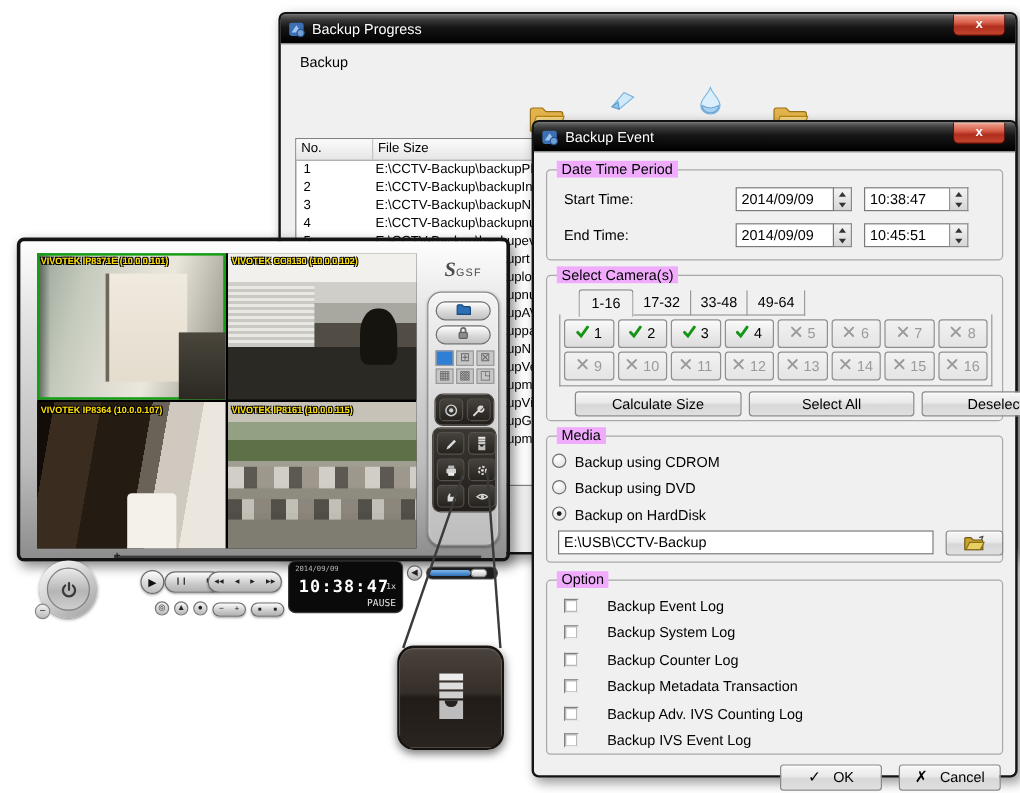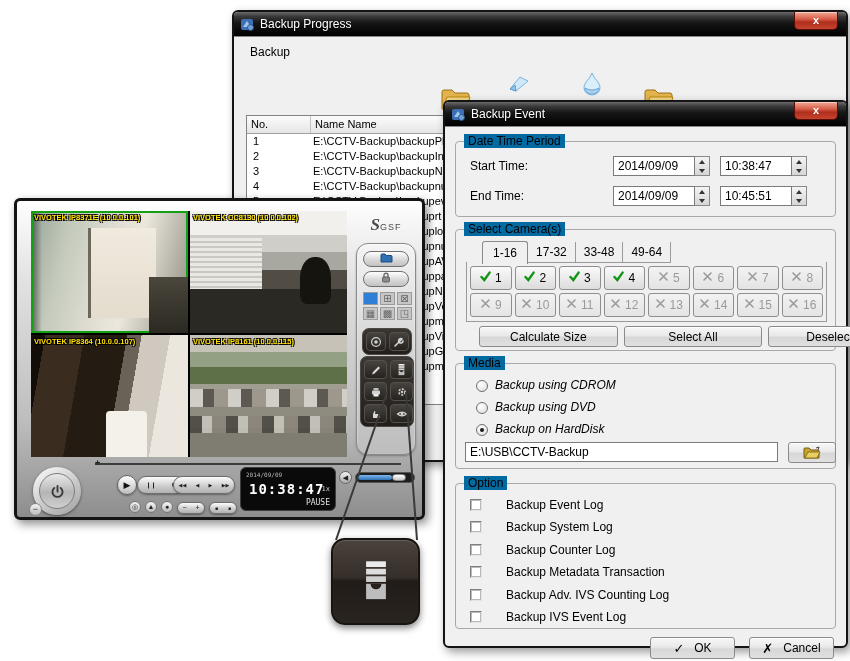--- a/index.html
+++ b/index.html
@@ -32,21 +32,21 @@
   .file-table { position: absolute; left: 12px; top: 78px; width: 592px; height: 290px;
      background: #fff; border: 1px solid #828282; }
   .ft-header { display: flex; height: 18px; border-bottom: 1px solid #a0a0a0;
      background: linear-gradient(180deg,#fbfbfb,#e6e6e6); font-size: 11px; }
   .ft-header span { padding: 2px 4px; }
   .ft-col-no { width: 64px; border-right: 1px solid #c2c2c2; }
   .ft-row { display: flex; height: 15px; font-size: 11px; line-height: 15px; }
   .ft-row .no { width: 64px; padding-left: 6px; }
   .ft-row .nm { padding-left: 2px; white-space: pre; }
   
-  #viewer { position: absolute; left: 14px; top: 198px; width: 411px; height: 322px;
+  #viewer { position: absolute; left: 14px; top: 198px; width: 411px; height: 270px;
     border: 3px solid #141414; border-radius: 6px; z-index: 2;
     background: linear-gradient(180deg,#fefefe 0%,#e2e2e2 25%,#bdbdbd 70%,#8d8d8d 100%);
     box-shadow: 3px 4px 10px rgba(0,0,0,.45); }
   .vgrid { position: absolute; left: 14px; top: 10px; width: 316px; height: 246px;
     background: #000; display: grid; grid-template-columns: 157px 157px;
     grid-template-rows: 122px 122px; gap: 2px; }
   .vcell { position: relative; overflow: hidden; }
   .vcell.sel { outline: 2px solid #14a014; outline-offset: -2px; }
   .cam-label { position: absolute; top: 2px; left: 3px; font-size: 7.5px; font-weight: bold;
     color: #ffe000; letter-spacing: 0; z-index: 3;
@@ -158,21 +158,21 @@
   #callout-box { position: absolute; left: 331px; top: 538px; width: 89px; height: 87px;
     z-index: 4; border-radius: 14px; border: 2px solid #17130f;
     background: linear-gradient(180deg,#4a423c 0%,#352e29 45%,#211c18 50%,#2a2420 100%);
     box-shadow: 0 3px 7px rgba(0,0,0,.5), inset 0 1px 1px rgba(255,255,255,.18);
     display:flex; align-items:center; justify-content:center; }
   
   #dialog-win { left: 443px; top: 100px; width: 405px; height: 548px; z-index: 5; }
   .dlg-content { position: relative; height: calc(100% - 24px); border-top:1px solid #888; }
   .group { position: absolute; left: 10px; width: 381px;
     border: 1px solid #a8a8a8; border-radius: 4px; }
-  .group-label { position: absolute; top: -8px; left: 8px; background: #0369a1;
+  .group-label { position: absolute; top: -8px; left: 8px; background: #f0abfc;
     padding: 0 4px; font-size: 12px; text-align: center; }
   #grp-datetime { top: 14px; height: 76px; }
   #grp-cameras  { top: 102px; height: 122px; }
   #grp-media    { top: 236px; height: 106px; }
   #grp-option   { top: 356px; height: 146px; }
   .fieldrow { position: absolute; left: 14px; display: flex; align-items: center; }
   .txt { height: 20px; border: 1px solid #7a7a7a; background: #fff; font-size: 12px;
     padding: 2px 4px; font-family: "Liberation Sans", sans-serif; }
   .dt-date { width: 82px; }
   .dt-time { width: 72px; margin-left: 10px; }
@@ -195,22 +195,22 @@
   .cam-btn { width: 42px; height: 24px; border: 1px solid #8f8f8f; border-radius: 3px;
     display: flex; align-items: center; justify-content: center; gap: 4px;
     background: linear-gradient(180deg,#fafafa,#dcdcdc); font-size: 12px; cursor: pointer; }
   .cam-btn.off { color: #9a9a9a; background: linear-gradient(180deg,#f2f2f2,#e4e4e4); }
   .cam-actions { position: absolute; left: 23px; top: 96px; width: 428px; display: flex; gap: 6px; }
   .btn { border: 1px solid #8a8a8a; border-radius: 3px; font-size: 12px; cursor: pointer;
     background: linear-gradient(180deg,#f7f7f7 0%,#e9e9e9 45%,#d7d7d7 55%,#e0e0e0 100%);
     display:flex; align-items:center; justify-content:center;
     box-shadow: inset 0 1px 0 #fff; }
   .cam-actions .btn { flex: 1; height: 21px; }
-  .radio-row { position: absolute; left: 20px; display: flex; align-items: flex-end; gap: 7px;
-    cursor: pointer; font-style: italic; }
+  .radio-row { position: absolute; left: 4px; display: flex; align-items: flex-start; gap: 7px;
+    cursor: pointer; }
   .radio-circ { width: 12px; height: 12px; border-radius: 50%; border: 1px solid #6f6f6f;
     background: radial-gradient(circle at 35% 30%, #fff, #dcdcdc); position: relative; }
   .radio-circ.on::after { content:""; position:absolute; left:3px; top:3px; width:4px;
     height:4px; border-radius:50%; background:#1a1a1a; }
   .path-row { position: absolute; left: 9px; top: 78px; display: flex; gap: 10px; }
   #backup-path { width: 313px; height: 20px; }
   .folder-btn { width: 48px; height: 21px; }
   .check-row { position: absolute; left: 14px; display: flex; align-items: center; gap: 24px;
     cursor: pointer; }
   .check-box { width: 12px; height: 12px; background: #fff;
@@ -261,21 +261,21 @@
     <span class="anim-icon" style="left:408px; top:48px;">
       <svg width="32" height="28" viewBox="0 0 32 28">
           <path d="M3 24 V7 q0-2 2-2 h8 l3 3 h12 q2 0 2 2 v14 z" fill="#e3b34e" stroke="#9a7318"></path>
           <path d="M4 24 L8 12 h23 l-4 12 z" fill="#f6d887" stroke="#b8860b"></path>
         </svg>
     </span>
 
     <div class="file-table">
       <div class="ft-header">
         <span class="ft-col-no">No.</span>
-        <span class="ft-col-name">Name Name</span>
+        <span class="ft-col-name">File Size</span>
       </div>
       <div id="file-rows">
           <div class="ft-row">
             <span class="no">1</span>
             <span class="nm">E:\CCTV-Backup\backupPl</span>
           </div>
           <div class="ft-row">
             <span class="no">2</span>
             <span class="nm">E:\CCTV-Backup\backupIn</span>
           </div>

